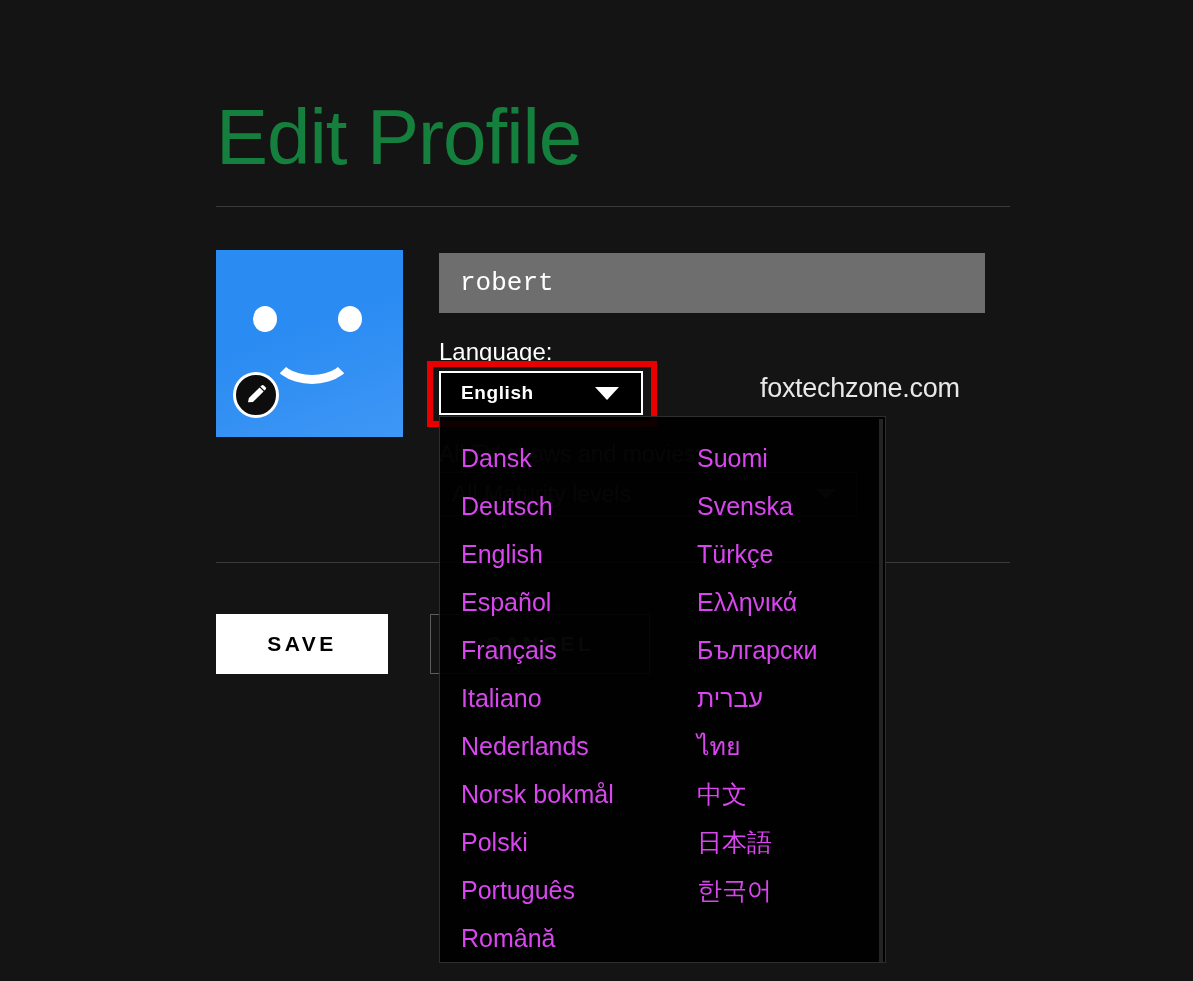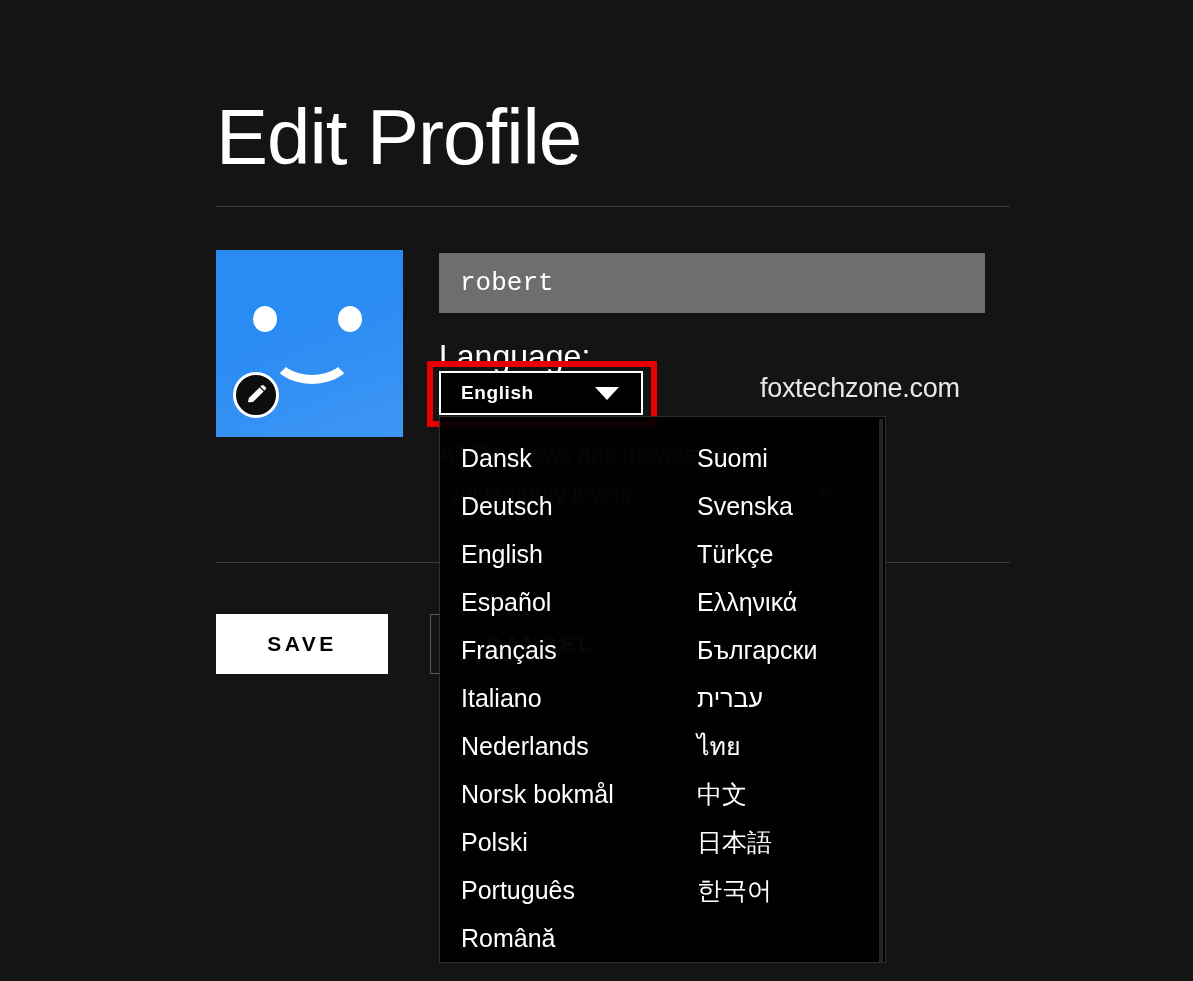--- a/index.html
+++ b/index.html
@@ -24,21 +24,21 @@
   }
 
   
   #page-title {
     position: absolute;
     left: 216px;
     top: 98px;
     font-size: 78px;
     font-weight: 400;
     letter-spacing: -1px;
-    color: #ffffff;
+    color: #15803d;
     line-height: 1;
     white-space: nowrap;
   }
   .divider {
     position: absolute;
     left: 216px;
     width: 794px;
     height: 1px;
     background: #3a3a3a;
   }
@@ -109,21 +109,21 @@
     font-size: 26px;
     padding: 0 0 0 21px;
     box-sizing: border-box;
   }
 
   
   #language-label {
     position: absolute;
     left: 439px;
     top: 338px;
-    font-size: 32px;
+    font-size: 24px;
     color: #ffffff;
     white-space: nowrap;
   }
 
   
   #language-select {
     position: absolute;
     left: 439px;
     top: 371px;
     width: 204px;
@@ -265,21 +265,21 @@
     position: absolute;
     top: 0;
     padding-top: 17px;
   }
   #dropdown-col-left  { left: 21px; width: 225px; }
   #dropdown-col-right { left: 257px; width: 180px; }
   .dropdown-item {
     height: 48px;
     line-height: 48px;
     font-size: 25px;
-    color: #ffffff;
+    color: #d946ef;
     white-space: nowrap;
     cursor: pointer;
   }
   .dropdown-item.rtl { direction: rtl; text-align: left; }
   #dropdown-scrollbar {
     position: absolute;
     right: 2px;
     top: 2px;
     width: 4px;
     height: 543px;

